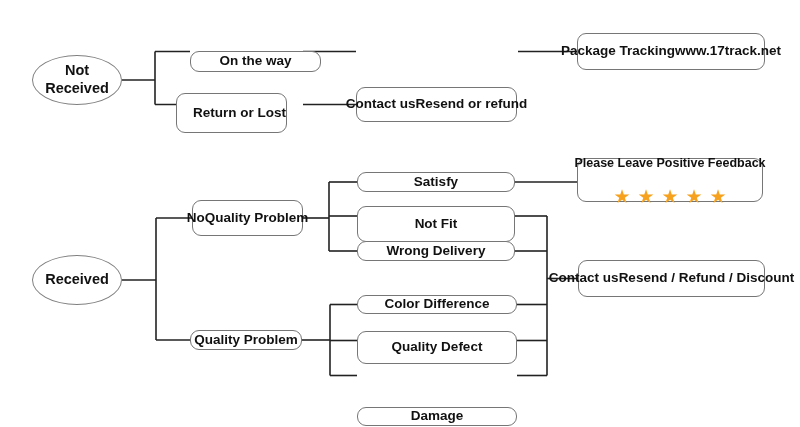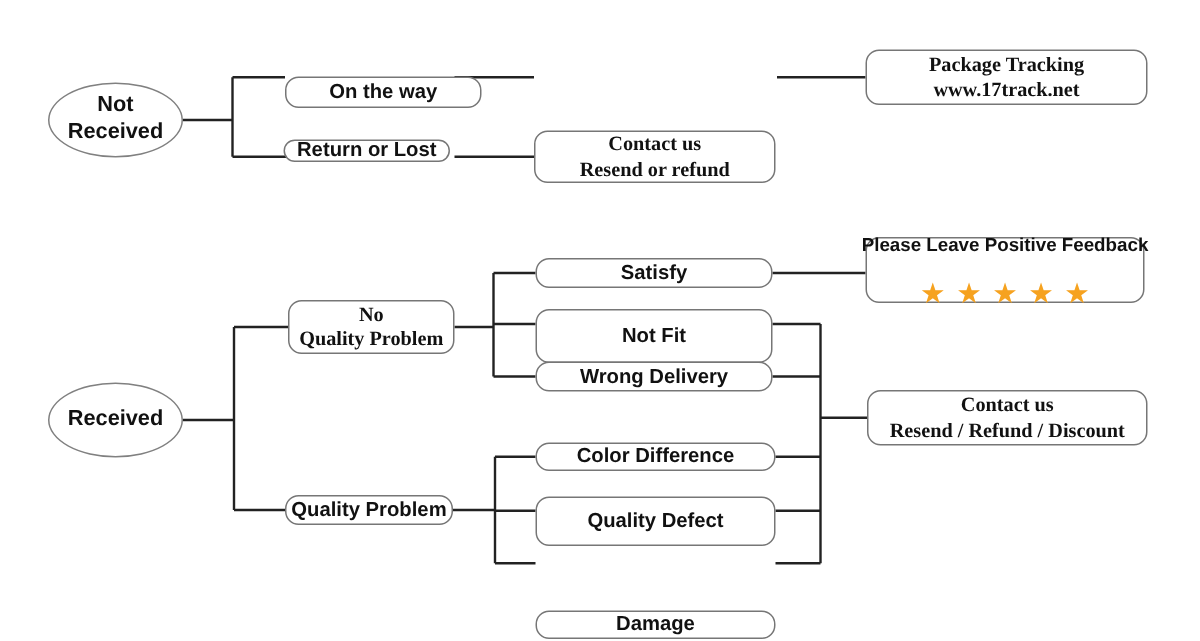--- a/index.html
+++ b/index.html
@@ -16,21 +16,21 @@
     display:flex;align-items:center;justify-content:center;
     background:#ffffff;
     border:1.5px solid #767676;
     border-radius:9px;
     color:#111111;
     font-size:13.5px;font-weight:600;
     text-align:center;line-height:1.22;
     box-sizing:border-box;
     white-space:nowrap;
   }
-  .node.multiline{flex-direction:column;font-family:Liberation Serif, serif;}
+  .node.multiline{flex-direction:row;}
   .ellipse{
     border-radius:50%;
     border-color:#808080;
     font-size:14.5px;
     flex-direction:column;
   }
   .feedback{flex-direction:column;font-size:12.5px;padding-top:2px;gap:15px;}
   .stars{
     font-size:19px;
     letter-spacing:7px;
@@ -92,21 +92,21 @@
   <div class="node" style="left:190px;top:51px;width:131px;height:21px;">
     <span>On the way</span>
   </div>
 
 
   <div class="node multiline" style="left:577px;top:33px;width:188px;height:37px;">
     <span>Package Tracking</span>
     <span>www.17track.net</span>
   </div>
 
-  <div class="node" style="left:189px;top:93px;width:111px;height:15px;">
+  <div class="node" style="left:176px;top:93px;width:111px;height:40px;justify-content:flex-end;">
     <span>Return or Lost</span>
   </div>
 
   <div class="node multiline" style="left:356px;top:87px;width:161px;height:35px;">
     <span>Contact us</span>
     <span>Resend or refund</span>
   </div>
 
   <div class="node ellipse" style="left:32px;top:255px;width:90px;height:50px;">
     <span>Received</span>

